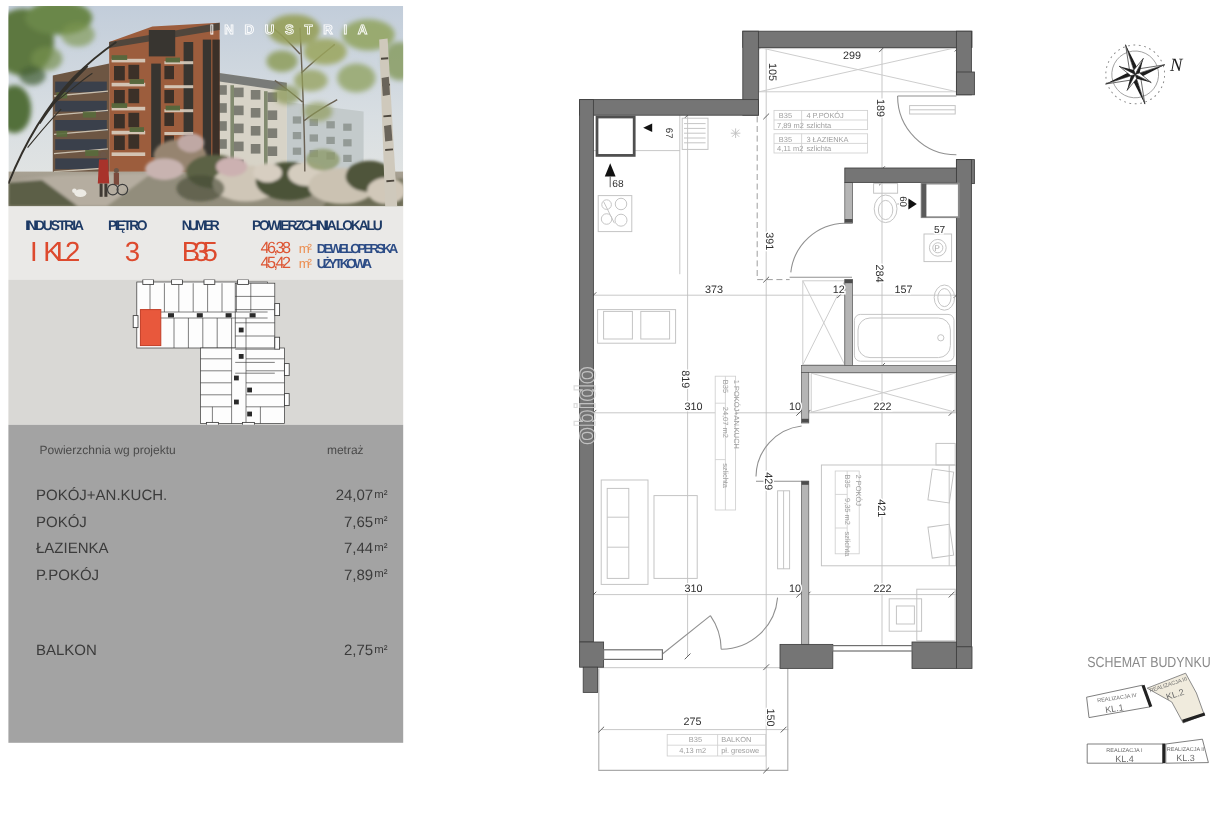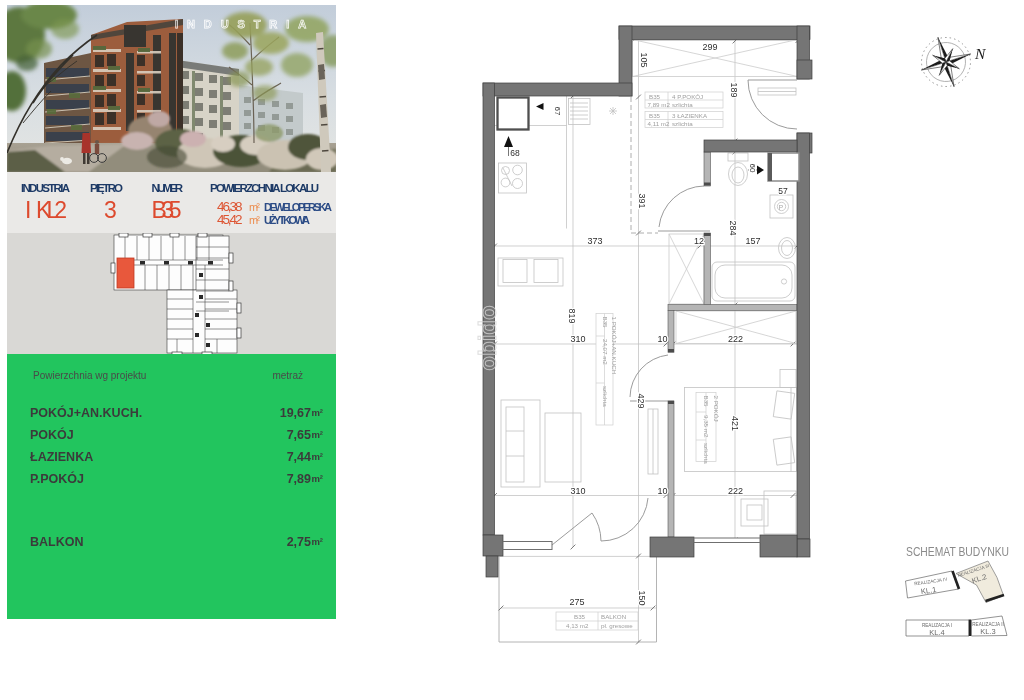--- a/index.html
+++ b/index.html
@@ -2,22 +2,22 @@
 <html><head>
 <meta charset="utf-8">
 <style>
   html,body{margin:0;padding:0;}
   body{width:1024px;height:700px;background:#fff;position:relative;overflow:hidden;
        font-family:"Liberation Sans",sans-serif;}
   #panel{position:absolute;left:7px;top:5px;width:329px;}
   #photo{position:absolute;left:0;top:0;width:329px;height:167px;}
   #hdr{position:absolute;left:0;top:167px;width:329px;height:61px;background:#eae9e7;}
   #planstrip{position:absolute;left:0;top:228px;width:329px;height:121px;background:#d9d8d5;}
-  #tbl{position:absolute;left:0;top:349px;width:329px;height:265px;background:#22c55e;color:#3b3b3b;}
-  .trow{position:absolute;left:23px;right:13px;height:14px;font-size:12.5px;font-weight:bold;}
+  #tbl{position:absolute;left:0;top:349px;width:329px;height:265px;background:#a3a3a3;color:#3b3b3b;}
+  .trow{position:absolute;left:23px;right:13px;height:14px;font-size:12.5px;}
   .tv{position:absolute;right:12px;top:0;}
   .tm{position:absolute;right:0px;top:1px;font-size:9.5px;}
   #foot{position:absolute;left:338px;top:656.5px;font-size:8.5px;letter-spacing:0.42px;color:#141414;line-height:9.35px;white-space:nowrap;}
   #plansvg{position:absolute;left:0;top:0;}
   .dim{font-size:9px;fill:#2f2f2f;}
   .lbl{font-size:6.2px;fill:#9e9e9e;}
 </style>
 </head>
 <body>
 <div id="panel">
@@ -323,21 +323,21 @@
           <rect x="199" y="90" width="4" height="4"></rect>
         <rect x="188" y="100" width="4" height="4"></rect>
           <rect x="199" y="110" width="4" height="4"></rect>
       </g>
       <rect x="110" y="25" width="17" height="30" fill="#e8583c" stroke="#c03a22" stroke-width="0.8"></rect>
     </svg>
   </div>
   <div id="tbl">
     <div style="position:absolute;left:26px;top:16px;font-size:10px;color:#4a4a4a;">Powierzchnia wg projektu</div>
     <div style="position:absolute;right:33px;top:16px;font-size:10px;color:#4a4a4a;text-align:right;">metraż</div>
-    <div class="trow" style="top:52px">POKÓJ+AN.KUCH.<span class="tv">19,67</span><span class="tm">m²</span></div>
+    <div class="trow" style="top:52px">POKÓJ+AN.KUCH.<span class="tv">24,07</span><span class="tm">m²</span></div>
     <div class="trow" style="top:74px">POKÓJ<span class="tv">7,65</span><span class="tm">m²</span></div>
     <div class="trow" style="top:96px">ŁAZIENKA<span class="tv">7,44</span><span class="tm">m²</span></div>
     <div class="trow" style="top:118px">P.POKÓJ<span class="tv">7,89</span><span class="tm">m²</span></div>
     <div class="trow" style="top:181px">BALKON<span class="tv">2,75</span><span class="tm">m²</span></div>
   </div>
 </div>
 <svg id="plansvg" width="1024" height="700" viewBox="0 0 1024 700">
 
 <g stroke="#bcbcbc" stroke-width="0.7" fill="none">
   <line x1="633" y1="40.5" x2="798" y2="40.5"></line>

